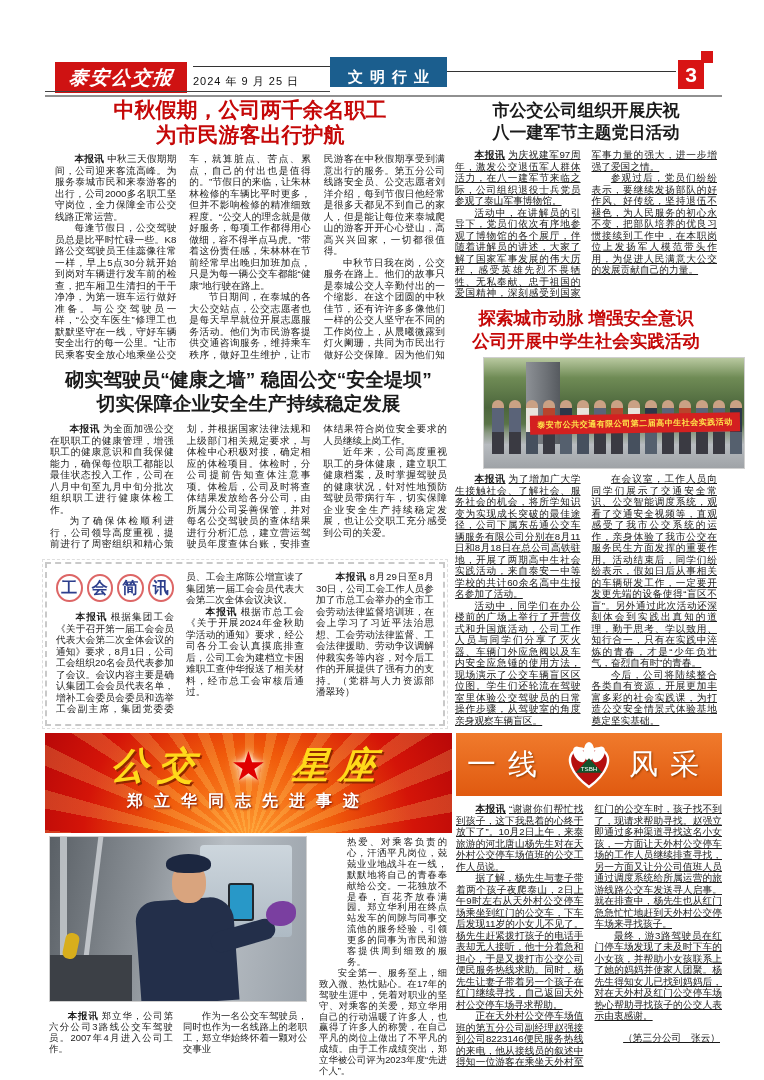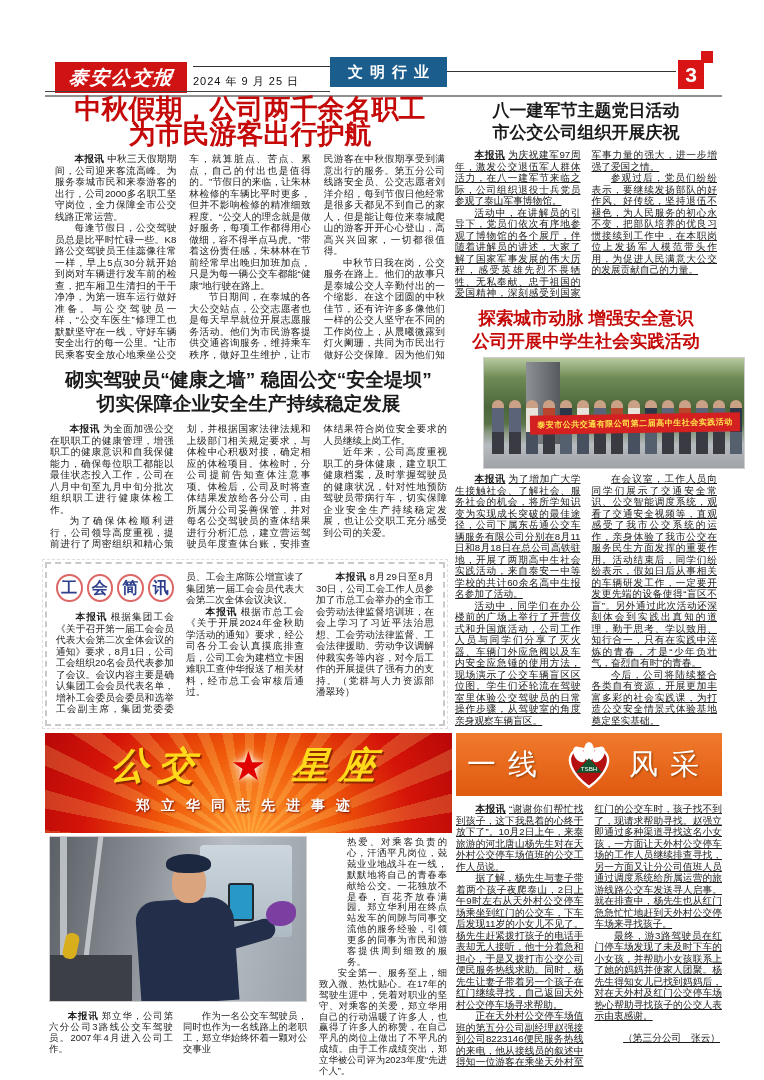--- a/index.html
+++ b/index.html
@@ -10,38 +10,38 @@
               display:flex;align-items:center;justify-content:center;}
   .logo-text{color:#fff;font-family:"DejaVu Serif","Liberation Serif",serif;font-style:italic;
              font-weight:bold;font-size:19px;letter-spacing:2px;transform:skewX(-6deg);}
   .issue-date{position:absolute;left:193px;top:74px;font-size:11px;color:#111;letter-spacing:1px;}
   .rule-a{position:absolute;left:193px;top:66px;width:137px;height:1px;background:#333;}
   .rule-b{position:absolute;left:447px;top:71px;width:229px;height:1px;background:#333;}
   .rule-c{position:absolute;left:45px;top:91px;width:285px;height:1px;background:#444;}
   .header-rule{position:absolute;left:45px;top:95px;width:677px;height:2px;background:#909090;}
   .section-box{position:absolute;left:330px;top:57px;width:117px;height:30px;background:#1b5e8e;
                color:#fff;font-weight:bold;font-size:15px;letter-spacing:7px;
-               display:flex;align-items:center;justify-content:center;padding-left:7px;box-sizing:border-box;}
+               display:flex;align-items:flex-end;justify-content:center;padding-left:7px;box-sizing:border-box;}
   .pageno{position:absolute;left:678px;top:60px;width:26px;height:29px;background:#d81414;color:#fff;
           font-weight:bold;font-size:21px;display:flex;align-items:center;justify-content:center;}
   .pageno-corner{position:absolute;left:701px;top:51px;width:12px;height:12px;background:#d81414;}
   
   .headline{position:absolute;text-align:center;font-weight:bold;margin:0;}
   .headline .tl{display:block;}
   .red{color:#c50808;}
   .body{font-size:9.7px;line-height:11.5px;text-align:justify;overflow:hidden;column-fill:auto;}
   .para{margin:0;text-indent:2em;}
   .noindent{text-indent:0;margin-left:28px;}
   .lead{font-weight:bold;margin-right:3px;}
   .byline{margin:10px 2px 0 0;text-align:right;text-indent:0;}
   .cols3{column-count:3;column-gap:13px;}
   .cols2{column-count:2;column-gap:11px;text-decoration:underline;}
   
   .a1{position:absolute;left:55px;top:97px;width:390px;}
-  .a1 .headline{position:static;font-size:27px;line-height:25px;text-align:center;}
+  .a1 .headline{position:static;font-size:21px;line-height:25px;text-align:center;}
   .a1 .body{height:214px;margin-top:6px;}
   .rightcol{position:absolute;left:455px;top:100px;width:262px;}
   .a2-title{position:static;font-size:17px;line-height:22px;}
   .a2-body{height:151px;margin-top:5px;}
   .a3-title{position:static;font-size:17.5px;line-height:23px;margin-top:7px;}
   .a3-body{height:258px;margin-top:4px;}
   .a4{position:absolute;left:50px;top:368px;width:397px;}
   .a4 .headline{position:static;font-size:19px;line-height:24px;}
   .a4 .body{height:132px;margin-top:7px;}
   
@@ -86,22 +86,22 @@
   .starbox{position:absolute;left:45px;top:733px;width:407px;height:345px;}
   .star-banner{position:relative;height:100px;overflow:hidden;
     background:radial-gradient(circle at 50% 105%, #ff9b30 0%, #f05a0a 38%, #d41408 72%, #b80808 100%);}
   .star-rays{position:absolute;inset:0;
     background:repeating-conic-gradient(from -90deg at 50% 115%, rgba(255,230,120,0.22) 0 5deg, transparent 5deg 11deg);}
   .star-title{position:relative;display:flex;align-items:center;justify-content:center;gap:26px;margin-top:8px;}
   .star-word{color:#ffd91a;font-weight:bold;font-size:37px;letter-spacing:10px;
              font-family:"DejaVu Serif","Liberation Serif",serif;font-style:italic;
              text-shadow:2px 2px 0 #8f2800;transform:skewX(-5deg);}
   .star-glyph{color:#e00000;font-size:40px;line-height:40px;text-shadow:0 0 5px #fff,0 0 12px #ffe;}
-  .star-sub{position:relative;text-align:center;color:#fff;font-weight:bold;font-size:14px;
-            letter-spacing:11px;margin-top:6px;text-shadow:1px 1px 2px #7a1000;}
+  .star-sub{position:relative;text-align:center;color:#fff;font-weight:bold;font-size:16px;
+            letter-spacing:11px;text-shadow:1px 1px 2px #7a1000;}
   .star-content{position:relative;height:245px;font-size:9.4px;line-height:10.9px;text-align:justify;}
   .sc-caption{position:absolute;left:4px;top:178px;width:124px;height:64px;overflow:hidden;}
   .sc-mid{position:absolute;left:138px;top:178px;width:124px;height:64px;overflow:hidden;}
   .sc-right{position:absolute;left:274px;top:4px;width:128px;height:240px;overflow:hidden;}
   .sc-photo{position:absolute;left:4px;top:3px;}
   
   .flbox{position:absolute;left:456px;top:733px;width:266px;height:345px;}
   .fl-banner{height:63px;background:linear-gradient(#f07a2c,#e05a10);display:flex;align-items:center;
              justify-content:center;gap:14px;}
   .fl-word{color:#fff;font-weight:normal;font-size:29px;letter-spacing:12px;text-shadow:1px 1px 2px #933c00;}
@@ -136,22 +136,22 @@
       <p class="para"><b class="lead" data-bind="midautumn.dateline">本报讯</b><span data-bind="midautumn.p1">中秋三天假期期间，公司迎来客流高峰。为服务泰城市民和来泰游客的出行，公司2000多名职工坚守岗位，全力保障全市公交线路正常运营。</span></p>
       <p class="para" data-bind="midautumn.p2">每逢节假日，公交驾驶员总是比平时忙碌一些。K8路公交驾驶员王佳蕊像往常一样，早上5点30分就开始到岗对车辆进行发车前的检查，把车厢卫生清扫的干干净净，为第一班车运行做好准备。与公交驾驶员一样，“公交车医生”修理工也默默坚守在一线，守好车辆安全出行的每一公里。“让市民乘客安全放心地乘坐公交车，就算脏点、苦点、累点，自己的付出也是值得的。”节假日的来临，让朱林林检修的车辆比平时更多，但并不影响检修的精准细致程度。“公交人的理念就是做好服务，每项工作都得用心做细，容不得半点马虎。”带着这份责任感，朱林林在节前经常早出晚归加班加点，只是为每一辆公交车都能“健康”地行驶在路上。</p>
       <p class="para" data-bind="midautumn.p3">节日期间，在泰城的各大公交站点，公交志愿者也是每天早早就位开展志愿服务活动。他们为市民游客提供交通咨询服务，维持乘车秩序，做好卫生维护，让市民游客在中秋假期享受到满意出行的服务。第五分公司线路安全员、公交志愿者刘洋介绍，每到节假日他经常是很多天都见不到自己的家人，但是能让每位来泰城爬山的游客开开心心登山，高高兴兴回家，一切都很值得。</p>
       <p class="para" data-bind="midautumn.p4">中秋节日我在岗，公交服务在路上。他们的故事只是泰城公交人辛勤付出的一个缩影。在这个团圆的中秋佳节，还有许许多多像他们一样的公交人坚守在不同的工作岗位上，从晨曦微露到灯火阑珊，共同为市民出行做好公交保障。因为他们知道，只有坚守一线岗位，才能方便更多乘客与亲朋好友团聚。</p>
 
     </div>
   </section>
 
   <section class="rightcol">
     <h2 class="headline a2-title">
+      <span class="tl" data-bind="army_day.title_line1">市公交公司组织开展庆祝</span>
       <span class="tl" data-bind="army_day.title_line2">八一建军节主题党日活动</span>
-      <span class="tl" data-bind="army_day.title_line1">市公交公司组织开展庆祝</span>
     </h2>
     <div class="body cols2 a2-body">
       <p class="para"><b class="lead" data-bind="army_day.dateline">本报讯</b><span data-bind="army_day.p1">为庆祝建军97周年，激发公交退伍军人群体活力，在八一建军节来临之际，公司组织退役士兵党员参观了泰山军事博物馆。</span></p>
       <p class="para" data-bind="army_day.p2">活动中，在讲解员的引导下，党员们依次有序地参观了博物馆的各个展厅，伴随着讲解员的讲述，大家了解了国家军事发展的伟大历程，感受英雄先烈不畏牺牲、无私奉献、忠于祖国的爱国精神，深刻感受到国家军事力量的强大，进一步增强了爱国之情。</p>
       <p class="para" data-bind="army_day.p3">参观过后，党员们纷纷表示，要继续发扬部队的好作风、好传统，坚持退伍不褪色，为人民服务的初心永不变，把部队培养的优良习惯接续到工作中，在本职岗位上发扬军人模范带头作用，为促进人民满意大公交的发展贡献自己的力量。</p>
 
     </div>
 
     <h2 class="headline red a3-title">
       <span class="tl" data-bind="practice.title_line1">探索城市动脉 增强安全意识</span>

